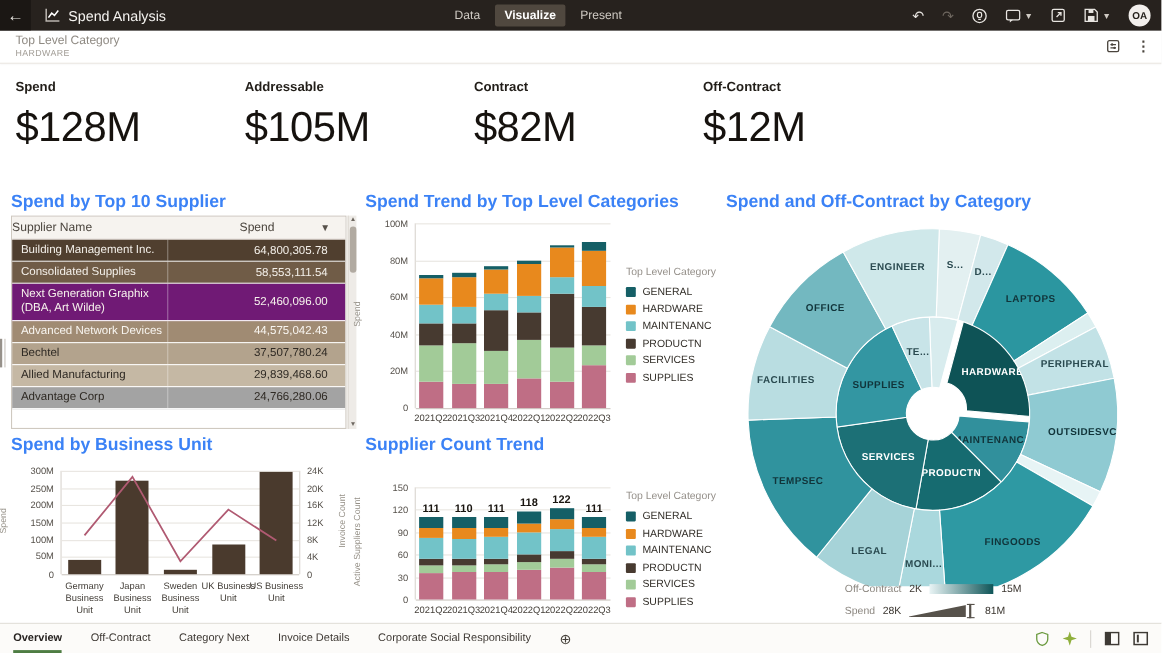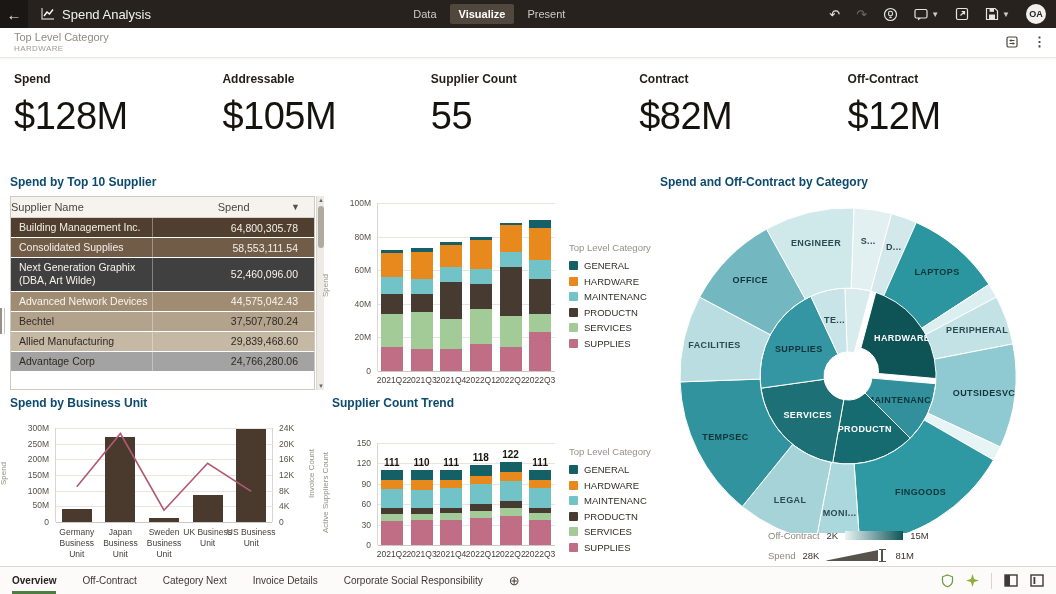--- a/index.html
+++ b/index.html
@@ -31,21 +31,21 @@
   .fb-icons { position:absolute; right:10px; top:6px; display:flex; gap:14px; align-items:center; color:#4a443d; }
 
   
   .kpis { display:grid; grid-template-columns:repeat(5,1fr); padding:14px 0 0 14px; height:108px; }
   .kpi-label { font-size:12px; font-weight:bold; color:#221e19; }
   .kpi-value { font-size:38px; color:#16120e; margin-top:9px; letter-spacing:-.5px; }
 
   
   .main { position:relative; height:400px; background:#fff; }
   .panel { position:absolute; }
-  .panel-title { font-size:12px; font-weight:bold; color:#0c4a6e; }
+  .panel-title { font-size:16px; font-weight:bold; color:#3b82f6; }
   .grip { position:absolute; left:0; top:142px; width:5px; height:26px; border-left:2px solid #97918a;
           border-right:1px solid #c9c4bd; }
 
   
   .sup-table { position:absolute; left:0; top:21px; width:305px; height:194px;
                border:1px solid #cfc9c0; overflow:hidden; font-size:10.5px; }
   .t-head { display:flex; height:21px; background:#f6f3ef; border-bottom:1px solid #d8d2ca;
             color:#4a443d; font-size:11px; align-items:center; }
   .t-head .c1 { width:47%; text-align:left; }
   .t-head .c2 { width:53%; text-align:center; position:relative; }
@@ -168,24 +168,20 @@
 <section class="kpis">
   <div>
       <div class="kpi-label">Spend</div>
       <div class="kpi-value">$128M</div>
     </div>
   <div>
       <div class="kpi-label">Addressable</div>
       <div class="kpi-value">$105M</div>
     </div>
   <div>
-      <div class="kpi-label">Supplier Count</div>
-      <div class="kpi-value">55</div>
-    </div>
-  <div>
       <div class="kpi-label">Contract</div>
       <div class="kpi-value">$82M</div>
     </div>
   <div>
       <div class="kpi-label">Off-Contract</div>
       <div class="kpi-value">$12M</div>
     </div>
 </section>
 
 <main class="main">
@@ -200,21 +196,21 @@
       </div>
       <div id="tableRows">
           <div class="t-row" style="background: rgb(80, 63, 47); color: rgb(243, 239, 233);">
             <div class="c1">Building Management Inc.</div>
             <div class="c2">64,800,305.78</div>
           </div>
           <div class="t-row" style="background: rgb(112, 92, 71); color: rgb(243, 239, 233);">
             <div class="c1">Consolidated Supplies</div>
             <div class="c2">58,553,111.54</div>
           </div>
-          <div class="t-row" style="background: #404040; color: rgb(246, 242, 236);">
+          <div class="t-row" style="background: #701a75; color: rgb(246, 242, 236);">
             <div class="c1">Next Generation Graphix (DBA, Art Wilde)</div>
             <div class="c2">52,460,096.00</div>
           </div>
           <div class="t-row" style="background: rgb(160, 139, 115); color: rgb(248, 245, 240);">
             <div class="c1">Advanced Network Devices</div>
             <div class="c2">44,575,042.43</div>
           </div>
           <div class="t-row" style="background: rgb(179, 163, 141); color: rgb(47, 42, 36);">
             <div class="c1">Bechtel</div>
             <div class="c2">37,507,780.24</div>
@@ -230,20 +226,21 @@
         </div>
     </div>
     <div class="t-scroll" style="top:21px;height:194px;">
       <div class="t-arr" style="top:1px;">▲</div>
       <div class="t-thumb"></div>
       <div class="t-arr" style="bottom:1px;">▼</div>
     </div>
   </section>
 
   <section class="panel" style="left:332px;top:9px;width:322px;height:218px;">
+    <div class="panel-title">Spend Trend by Top Level Categories</div>
     <div class="chart" id="chart0">
         <div class="chart-plot" style="left: 45px; top: 28px; width: 178px; height: 168px;">
           <div class="gridline zero" style="top: 168px;"></div>
           <div class="gridline" style="top: 134.4px;"></div>
           <div class="gridline" style="top: 100.8px;"></div>
           <div class="gridline" style="top: 67.2px;"></div>
           <div class="gridline" style="top: 33.6px;"></div>
           <div class="gridline" style="top: 0px;"></div>
         </div>
         <div class="ytick" style="left: 1px; top: 191px;">0</div>

